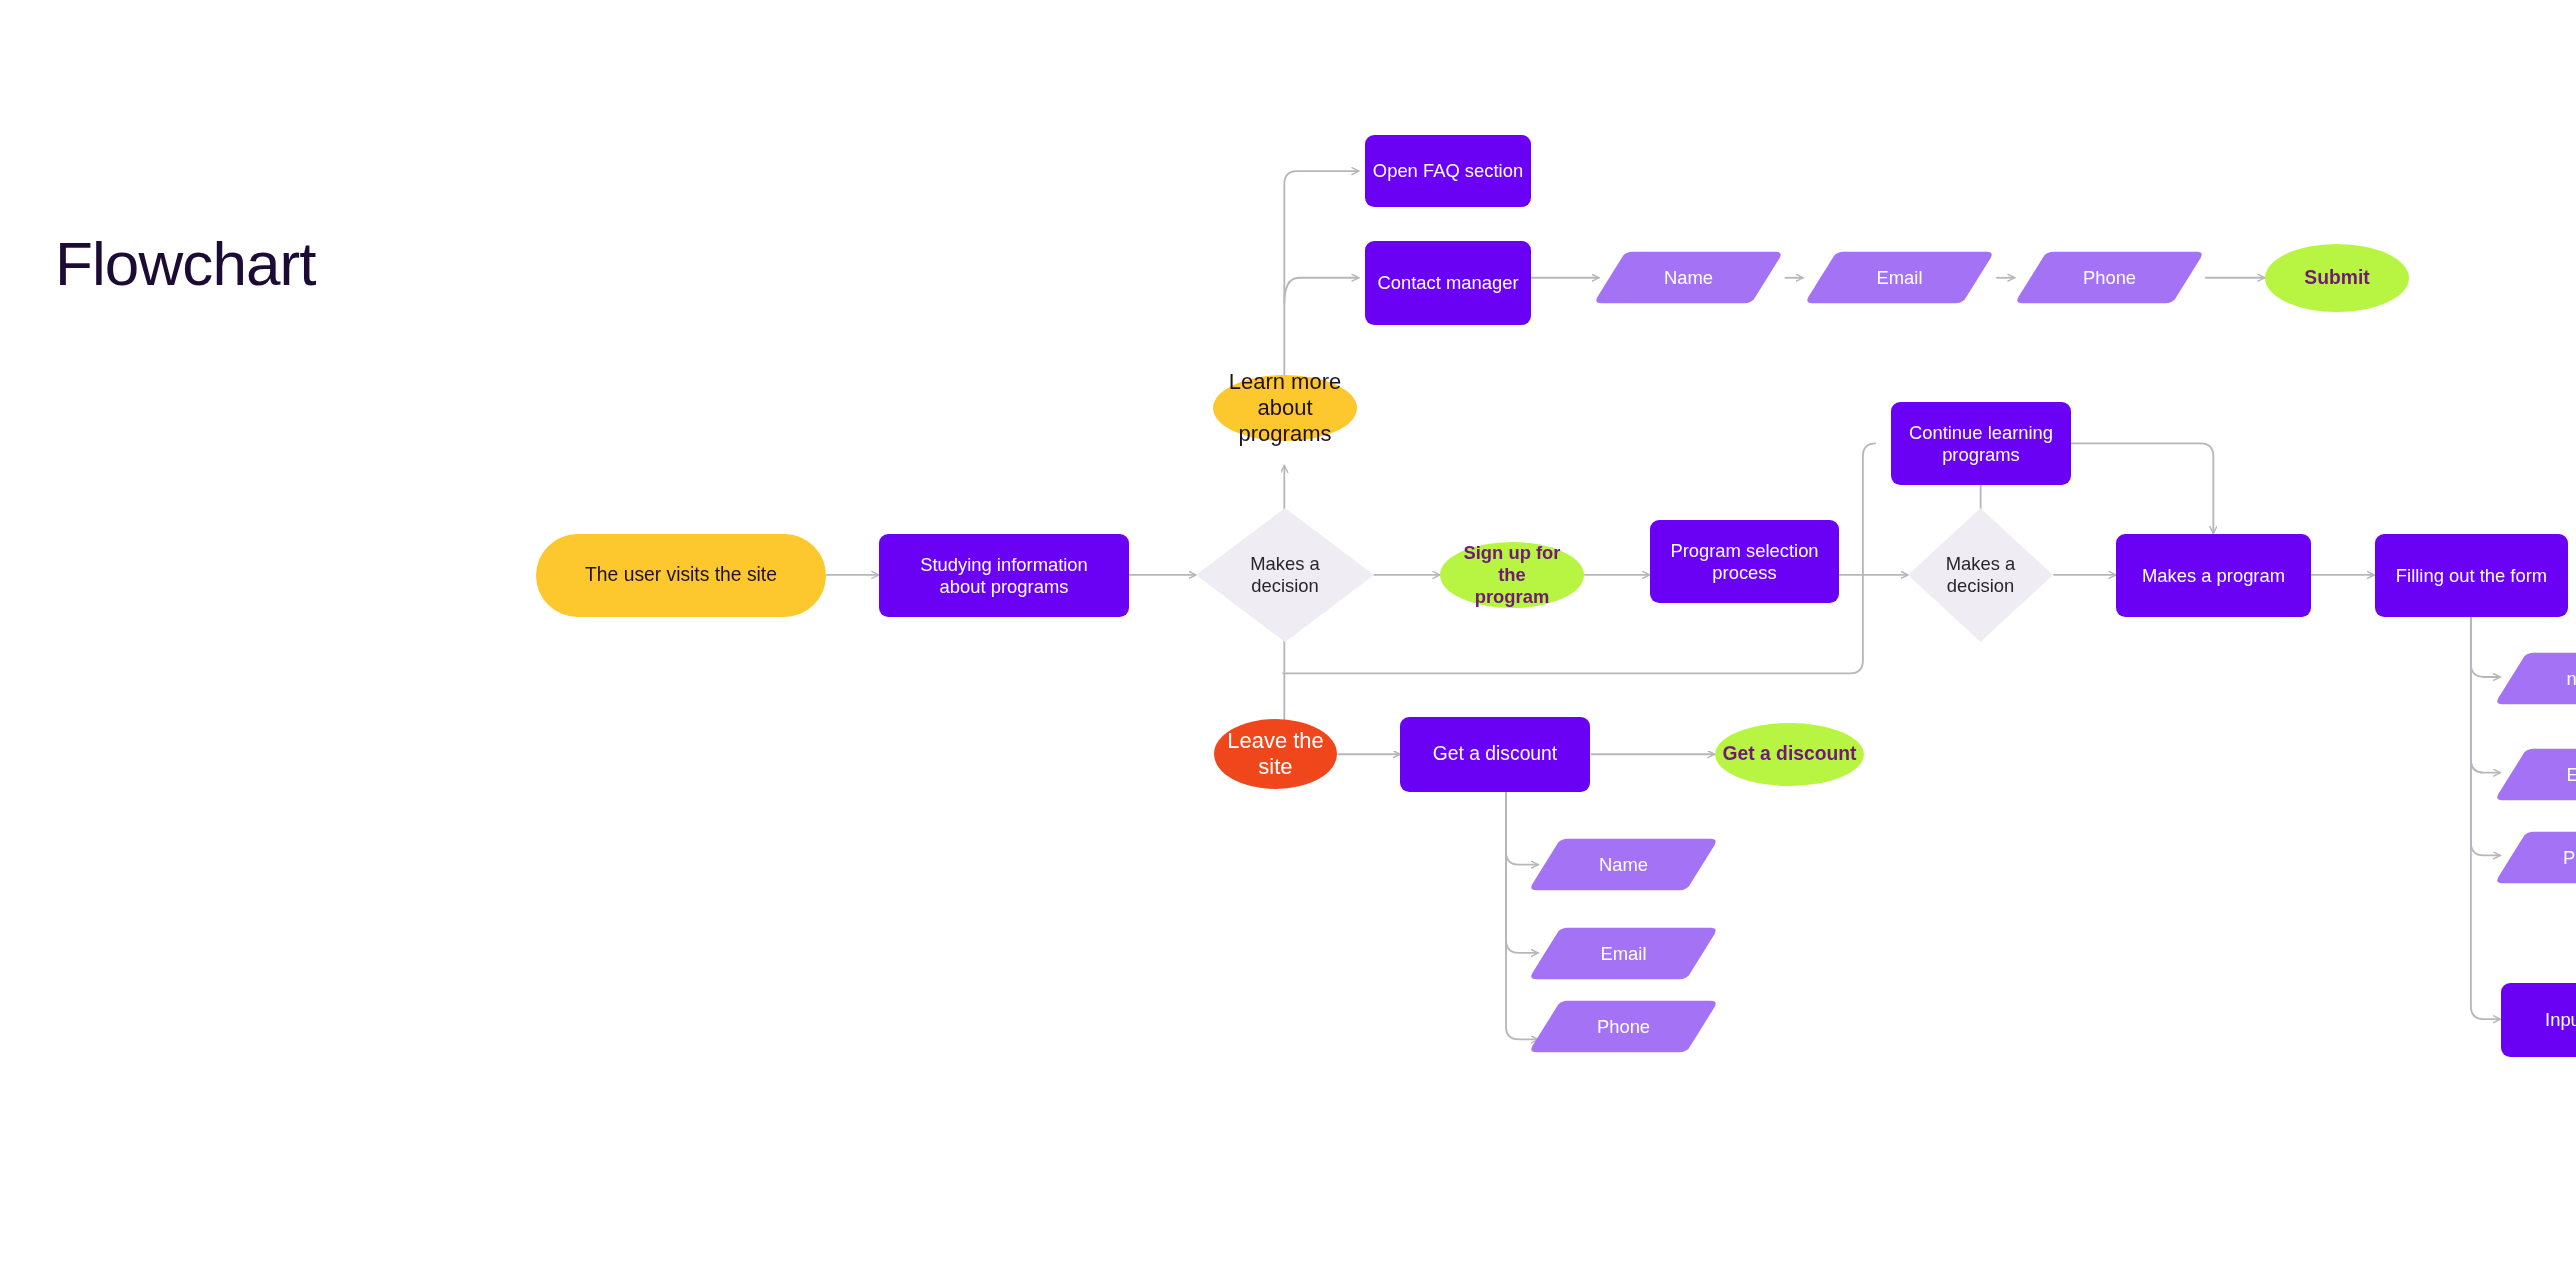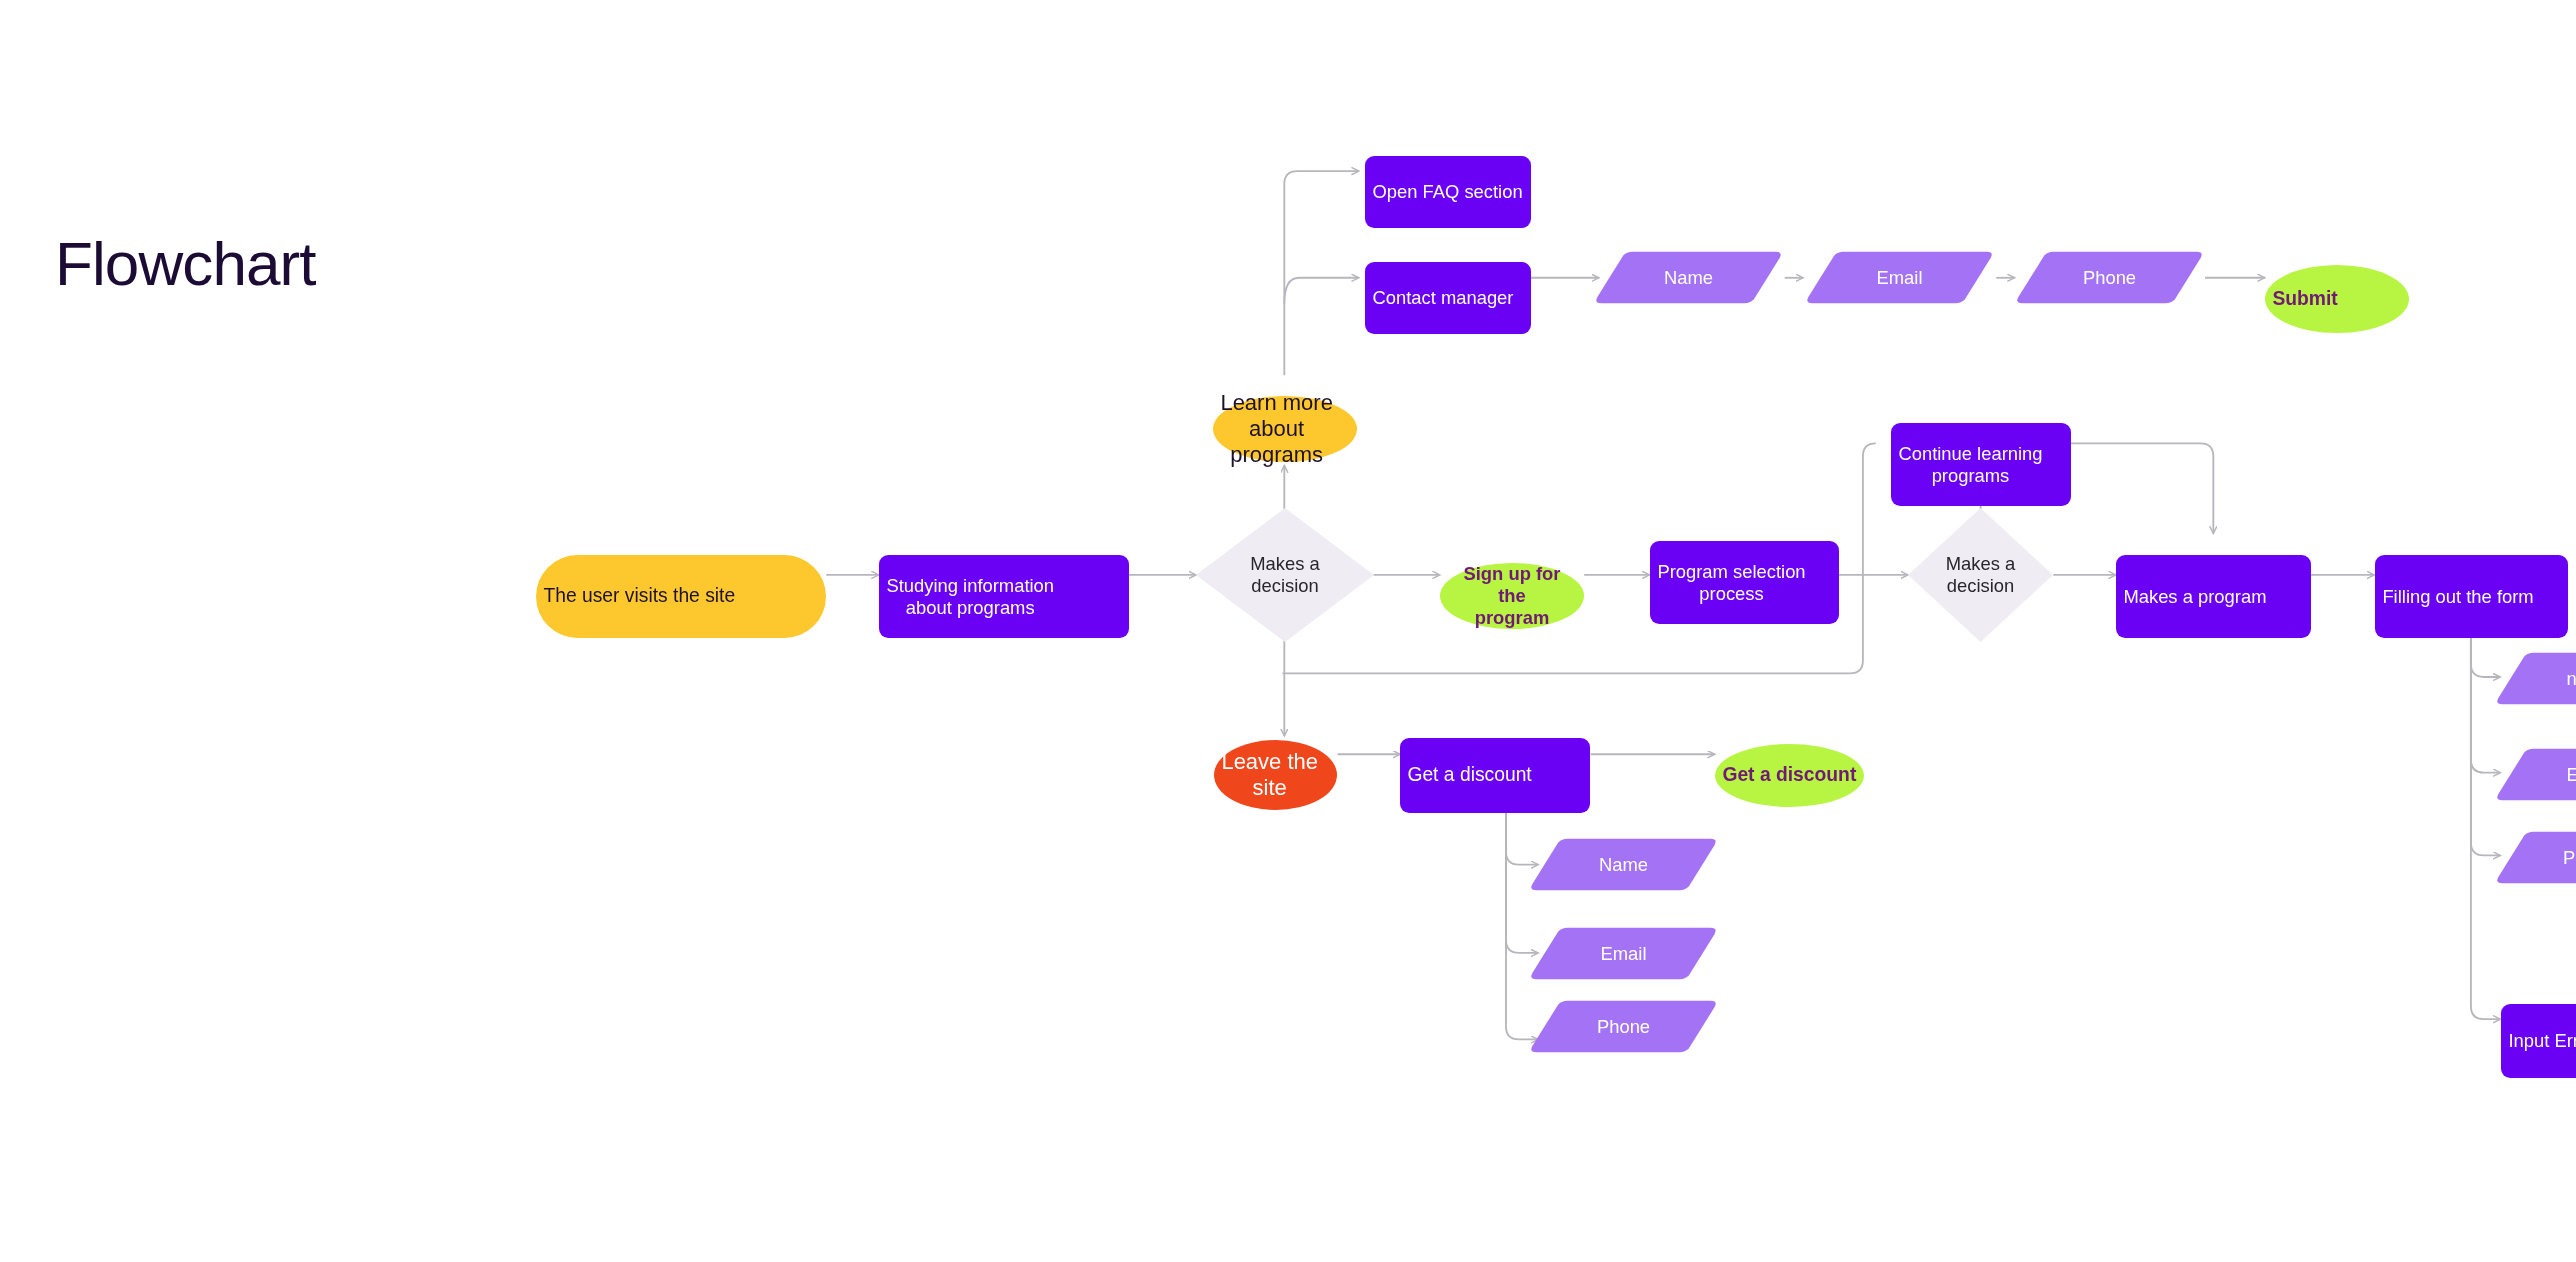--- a/index.html
+++ b/index.html
@@ -27,25 +27,24 @@
     top: 0;
     width: 2576px;
     height: 1262px;
     pointer-events: none;
   }
   .node {
     position: absolute;
     box-sizing: border-box;
     display: flex;
     align-items: center;
-    justify-content: flex-start;
+    justify-content: center;
     text-align: center;
     line-height: 1.18;
     z-index: 2;
-    margin-top: 21px;
   }
   .node .lbl {
     display: block;
     white-space: pre-line;
     padding: 0 7.4px;
   }
 
   
   .rect {
     border-radius: 9.2px;
@@ -234,21 +233,21 @@
   <div class="node ellipse f-yellow t-sm" style="left:1213px; top:375px; width:144px; height:66px;">
     <span class="lbl">Learn more
 about
 programs</span>
   </div>
 
   <div class="node rect f-purple t-md" style="left:1365px; top:135px; width:166px; height:72px;">
     <span class="lbl">Open FAQ section</span>
   </div>
 
-  <div class="node rect f-purple t-md" style="left:1365px; top:241px; width:166px; height:72px;">
+  <div class="node rect f-purple t-md" style="left:1365px; top:241px; width:166px; height:84px;">
     <span class="lbl">Contact manager</span>
   </div>
 
   <div class="para-wrap" style="left:1592px; top:250px; width:193px; height:55px;">
     <svg class="para-shape" viewBox="0 0 210 60" preserveAspectRatio="none">
       <path d="M34,6 Q38,2 44,2 L200,2 Q208,2 204,9 L176,54 Q172,58 166,58 L10,58 Q2,58 6,51 Z" fill="#A472F5"></path>
     </svg>
     <div class="para-label t-md" style="color:#ffffff;">Name</div>
   </div>
 

